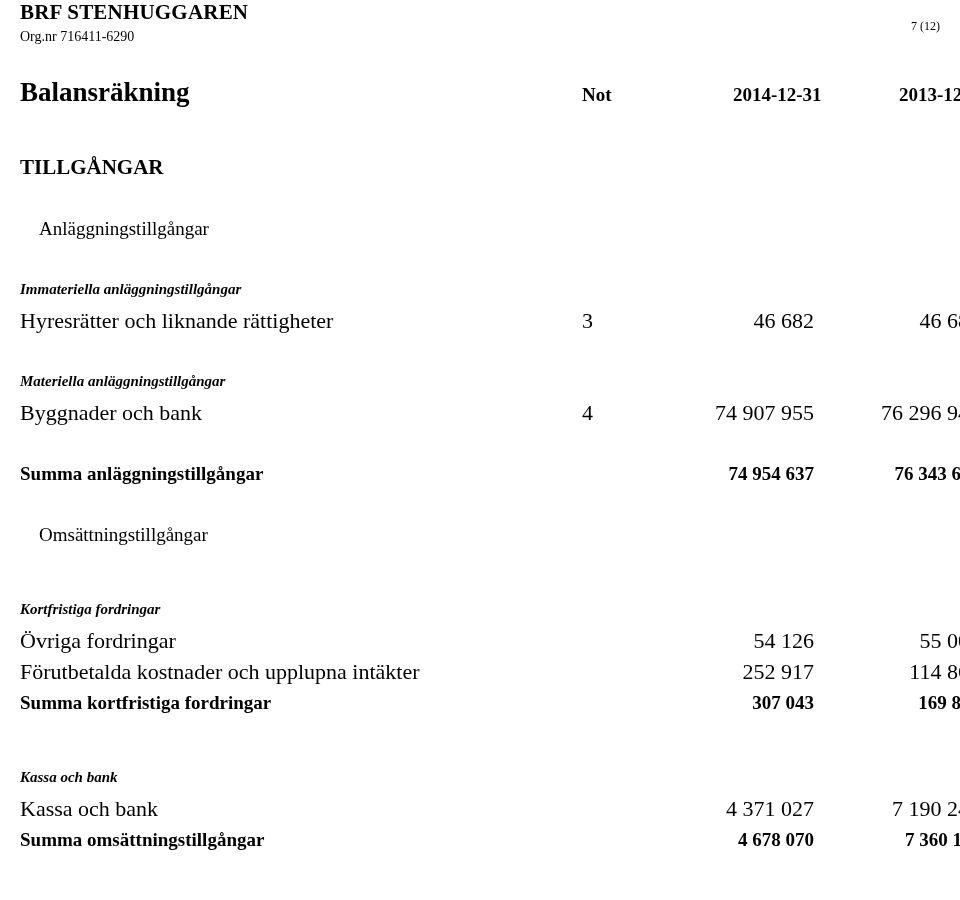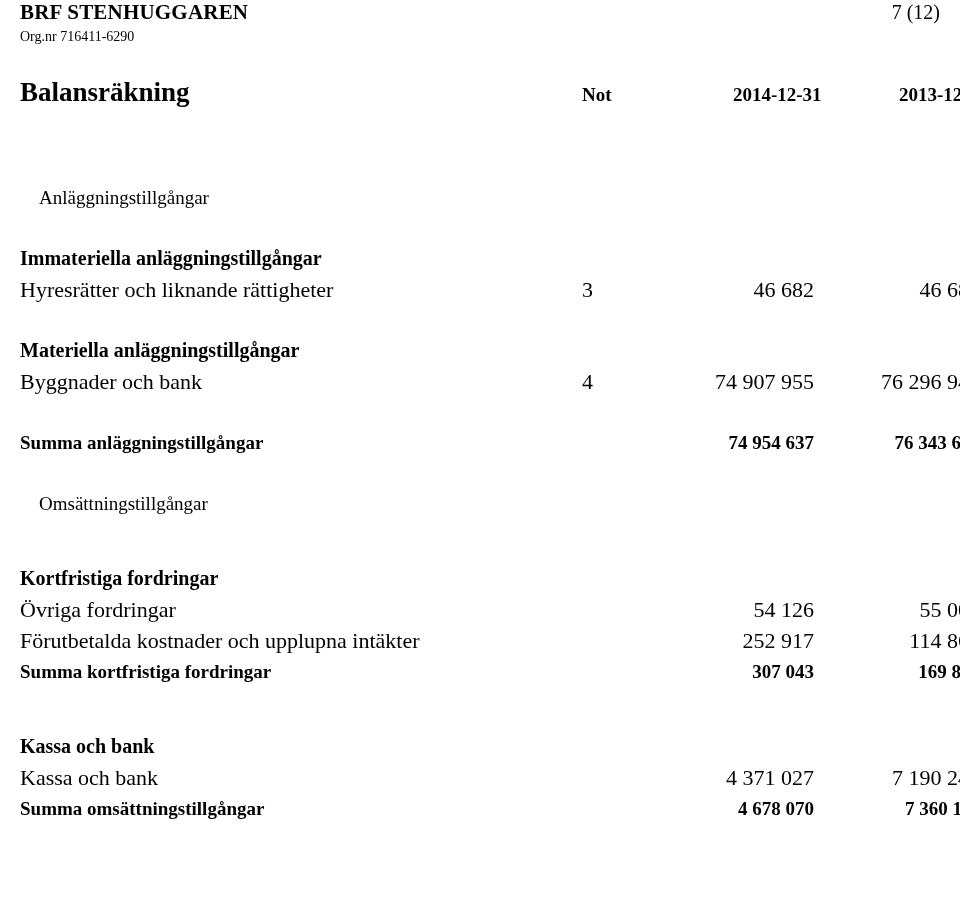--- a/index.html
+++ b/index.html
@@ -10,37 +10,37 @@
     color:#000000;
     position:relative;
     overflow:hidden;
   }
   .page { position:relative; width:960px; height:752px; padding:0 20px; }
 
   
   .doc-header { position:relative; height:56px; }
   .company { font-size:21px; font-weight:700; letter-spacing:.2px; line-height:25px; }
   .orgnr   { font-size:14px; font-weight:400; line-height:24px; }
-  .pageno  { position:absolute; right:0; top:0; font-size:20px; line-height:25px;margin-left:35px; }
+  .pageno  { position:absolute; right:0; top:14px; font-size:12px; line-height:25px;margin-left:35px; }
 
   
   .row { display:flex; align-items:baseline; width:100%; }
   .c-label { flex:0 0 562px; }
   .c-note  { flex:0 0 22px;  text-align:left; }
   .c-cur   { flex:0 0 210px; text-align:right; }
   .c-prev  { flex:0 0 166px; text-align:right; }
 
   
   .title-row { margin-top:20px; }
   .title-row .c-label { font-size:27px; font-weight:700; line-height:32px; }
   .title-row .c-note,
   .title-row .c-cur,
   .title-row .c-prev { font-size:19px; font-weight:700; }
   .sec-bold   { font-size:19px; font-weight:400;margin-left:19px; }
-  .sec-italic { font-size:20px; font-weight:700; }
+  .sec-italic { font-size:15px; font-weight:700; font-style:italic; }
   .line       { font-size:22px; font-weight:400; }
   .line-bold  { font-size:19px; font-weight:700; }
   .total-caps { font-size:21px; font-weight:700; }
 
   .r { line-height:31px; }
   .gap-lg  { height:44px; }
   .gap-md  { height:30px; }
 </style>
 </head>
 <body>
@@ -55,20 +55,26 @@
 
   <div class="row title-row">
     <div class="c-label">Balansräkning</div>
     <div class="c-note">Not</div>
     <div class="c-cur">2014-12-31</div>
     <div class="c-prev">2013-12-31</div>
   </div>
 
   <div class="gap-lg"></div>
 
+  <div class="row r">
+    <div class="c-label total-caps">TILLGÅNGAR</div>
+    <div class="c-note"></div>
+    <div class="c-cur"></div>
+    <div class="c-prev"></div>
+  </div>
 
   <div class="gap-md"></div>
 
   <div class="row r">
     <div class="c-label sec-bold">Anläggningstillgångar</div>
     <div class="c-note"></div>
     <div class="c-cur"></div>
     <div class="c-prev"></div>
   </div>
 

